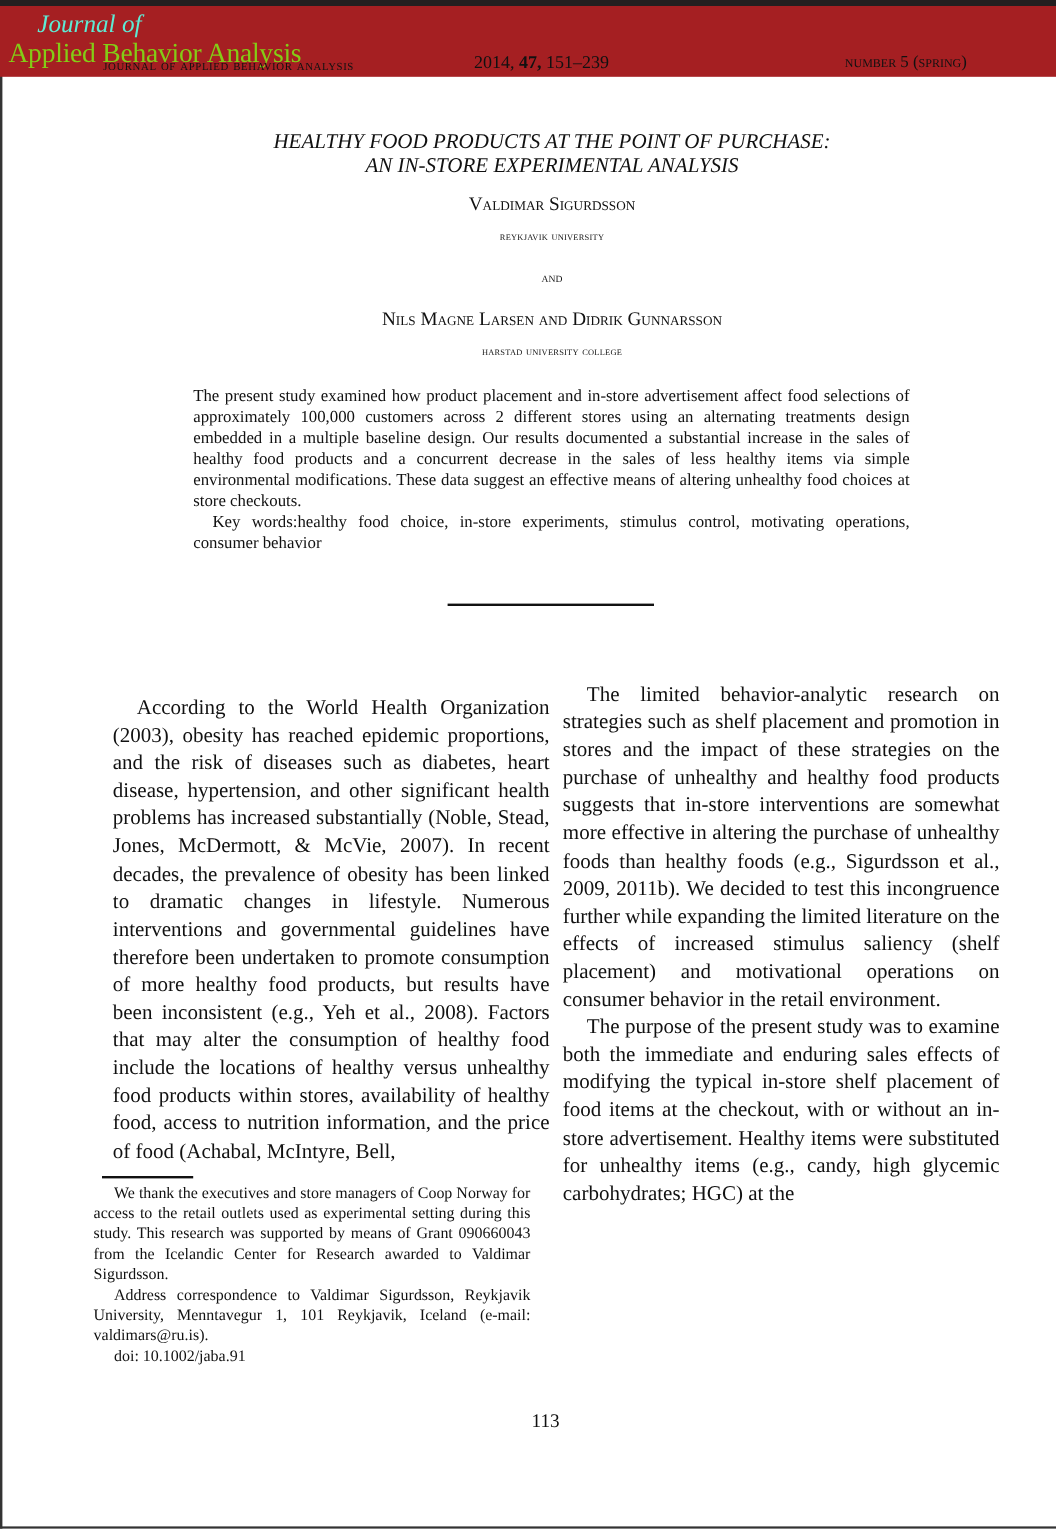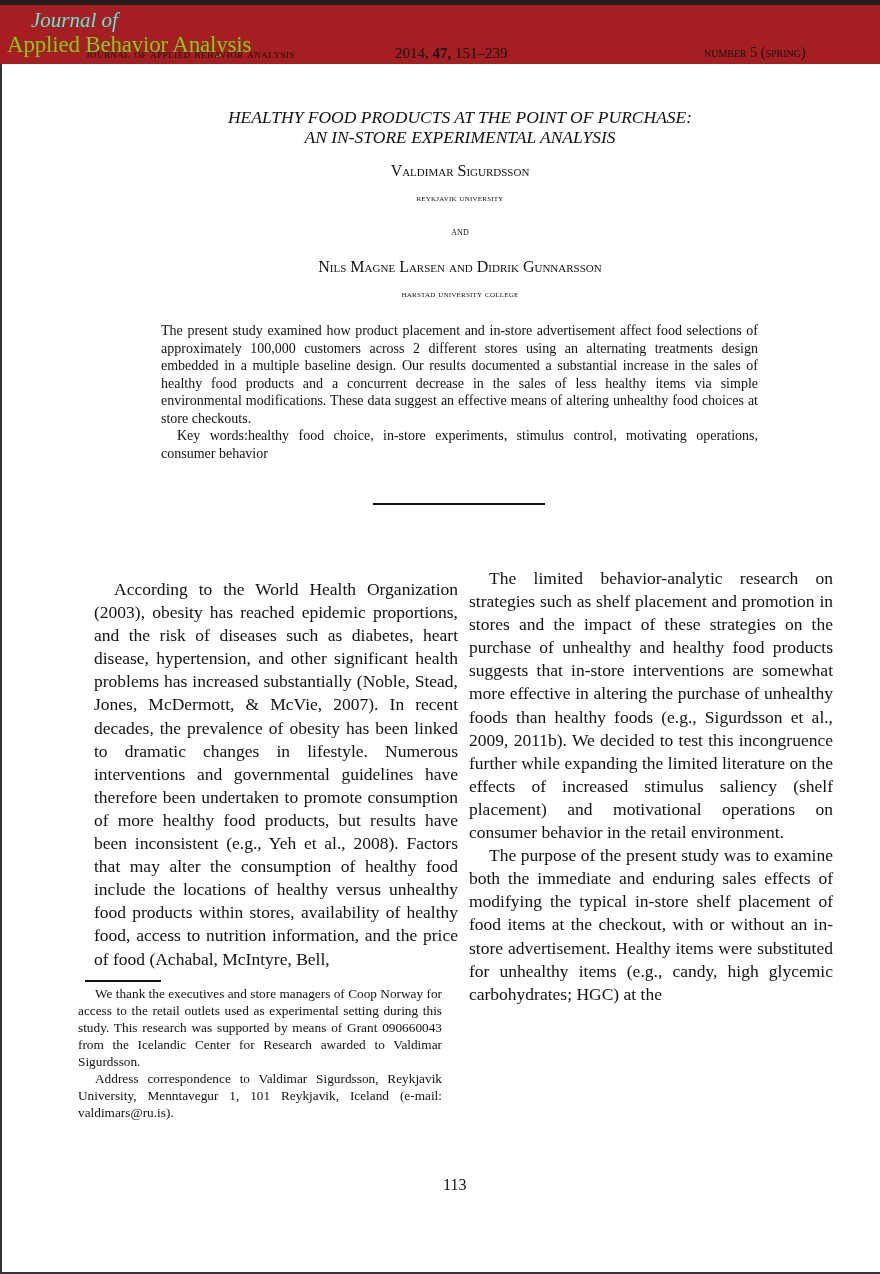--- a/index.html
+++ b/index.html
@@ -106,15 +106,16 @@
 
 <div class="col col-right">
   <p class="ind">The limited behavior-analytic research on strategies such as shelf placement and promotion in stores and the impact of these strategies on the purchase of unhealthy and healthy food products suggests that in-store interventions are somewhat more effective in altering the purchase of unhealthy foods than healthy foods (e.g., Sigurdsson et al., 2009, 2011b). We decided to test this incongruence further while expanding the limited literature on the effects of increased stimulus saliency (shelf placement) and motivational operations on consumer behavior in the retail environment.</p>
   <p class="ind">The purpose of the present study was to examine both the immediate and enduring sales effects of modifying the typical in-store shelf placement of food items at the checkout, with or without an in-store advertisement. Healthy items were substituted for unhealthy items (e.g., candy, high glycemic carbohydrates; HGC) at the</p>
 </div>
 
 <div class="fn-rule"></div>
 <div class="footnote">
   <p>We thank the executives and store managers of Coop Norway for access to the retail outlets used as experimental setting during this study. This research was supported by means of Grant 090660043 from the Icelandic Center for Research awarded to Valdimar Sigurdsson.</p>
   <p>Address correspondence to Valdimar Sigurdsson, Reykjavik University, Menntavegur 1, 101 Reykjavik, Iceland (e-mail: valdimars@ru.is).</p>
+  <p>doi: 10.1002/jaba.91</p>
 </div>
 
 <div class="pageno">113</div>
 
 </body></html>

